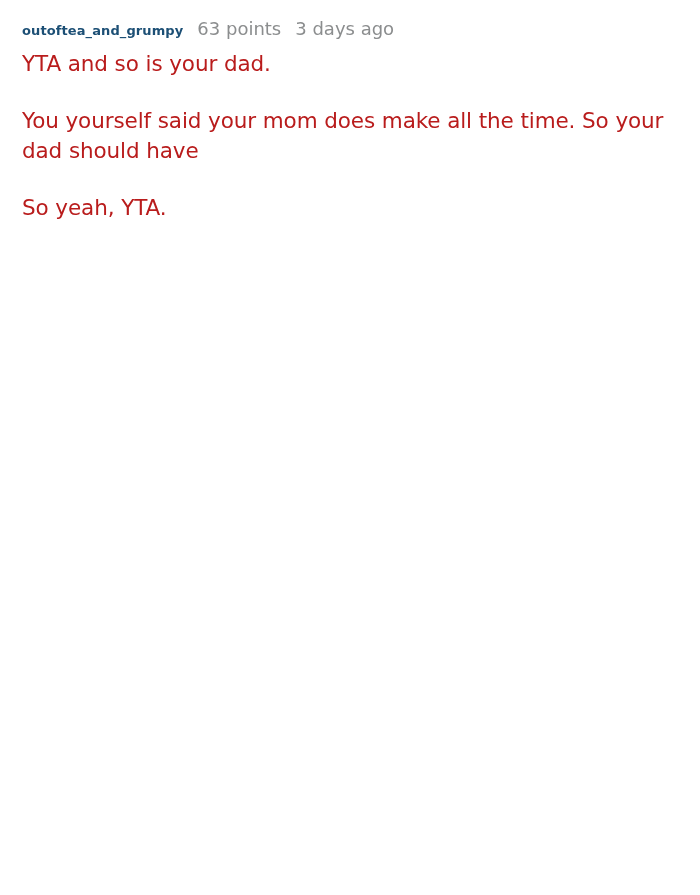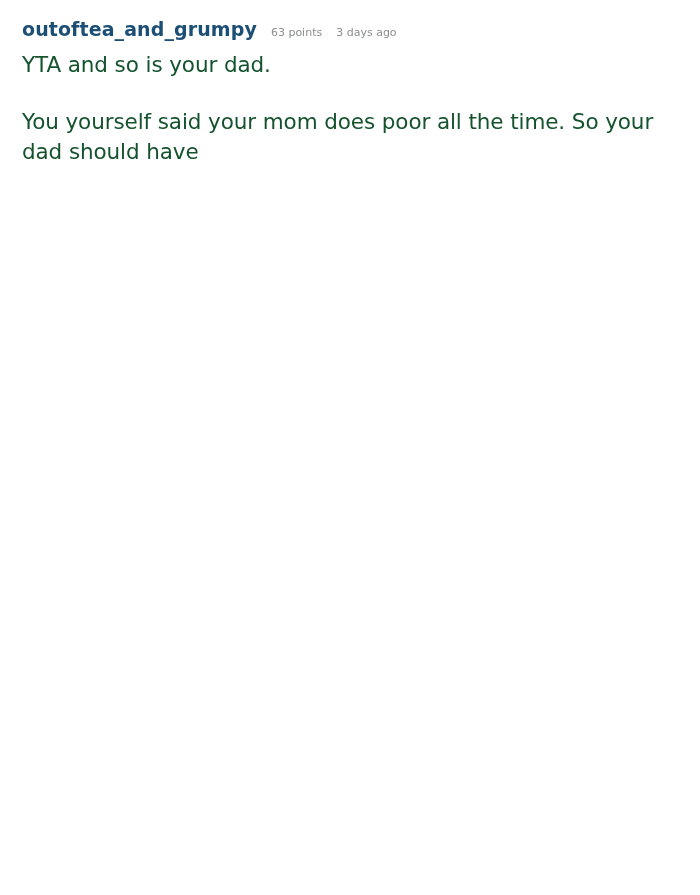--- a/index.html
+++ b/index.html
@@ -19,34 +19,34 @@
     box-sizing: border-box;
   }
   .meta {
     display: flex;
     align-items: baseline;
     gap: 14px;
     margin-bottom: 10px;
     white-space: nowrap;
   }
   .author {
-    font-size: 19px;
+    font-size: 13px;
     font-weight: bold;
     color: #1c4f75;
     letter-spacing: 0.1px;
     text-align: right;
   }
   .points, .age {
-    font-size: 11px;
+    font-size: 18px;
     color: #8b8d8e;
   }
   .body {
     font-size: 21.5px;
     line-height: 1.42;
-    color: #14532d;
+    color: #b91c1c;
     letter-spacing: -0.1px;
   }
   .para {
     margin: 0 0 26px 0;
     white-space: pre-wrap;
   }
   .para:last-child {
     margin-bottom: 0;
   }
 </style>
@@ -56,16 +56,17 @@
 <div class="comment">
 
   <div class="meta">
     <span class="author">outoftea_and_grumpy</span>
     <span class="points">63 points</span>
     <span class="age">3 days ago</span>
   </div>
 
   <div class="body">
     <p class="para">YTA and so is your dad.</p>
-    <p class="para">You yourself said your mom does poor all the time. So your dad should have</p>
+    <p class="para">You yourself said your mom does make all the time. So your dad should have</p>
+    <p class="para">So yeah, YTA.</p>
   </div>
 
 </div>
 
 </body></html>

